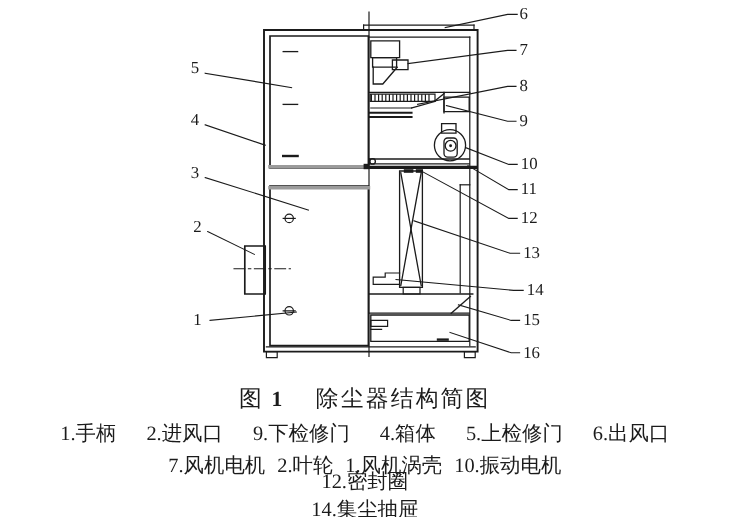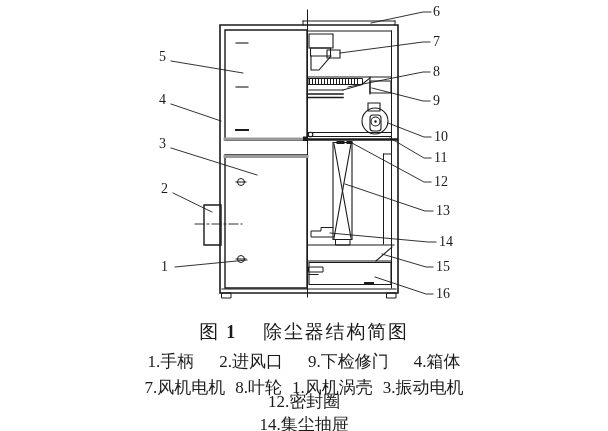--- a/index.html
+++ b/index.html
@@ -193,25 +193,27 @@
     <span class="fig-label">图</span>
     <span class="fig-num">1</span>
     <span class="fig-text">除尘器结构简图</span>
   </div>
 
   <div class="legend-row legend-row-1">
     <span>1.手柄</span>
     <span>2.进风口</span>
     <span>9.下检修门</span>
     <span>4.箱体</span>
+    <span>5.上检修门</span>
+    <span>6.出风口</span>
   </div>
   <div class="legend-row legend-row-2">
     <span>7.风机电机</span>
-    <span>8.叶轮</span>
+    <span>2.叶轮</span>
     <span>1.风机涡壳</span>
-    <span>3.振动电机</span>
+    <span>10.振动电机</span>
   </div>
   <div class="legend-row legend-row-3">
     <span>12.密封圈</span>
     <span>14.集尘抽屉</span>
   </div>
 
 </div>
 
 </body></html>

